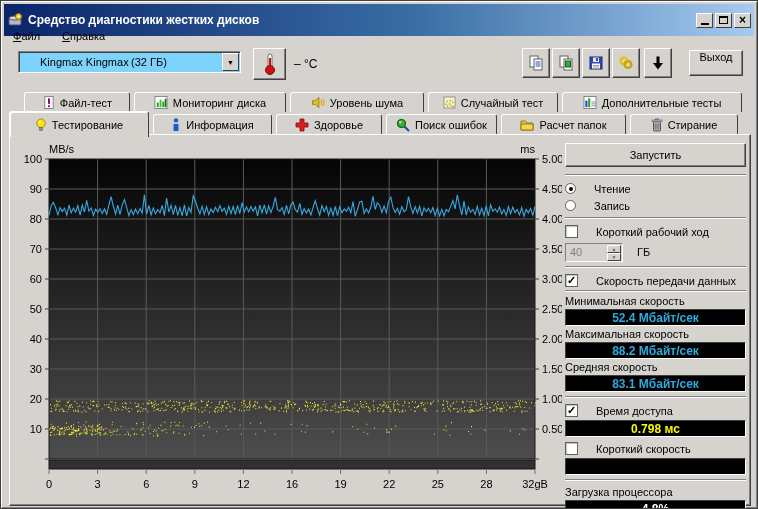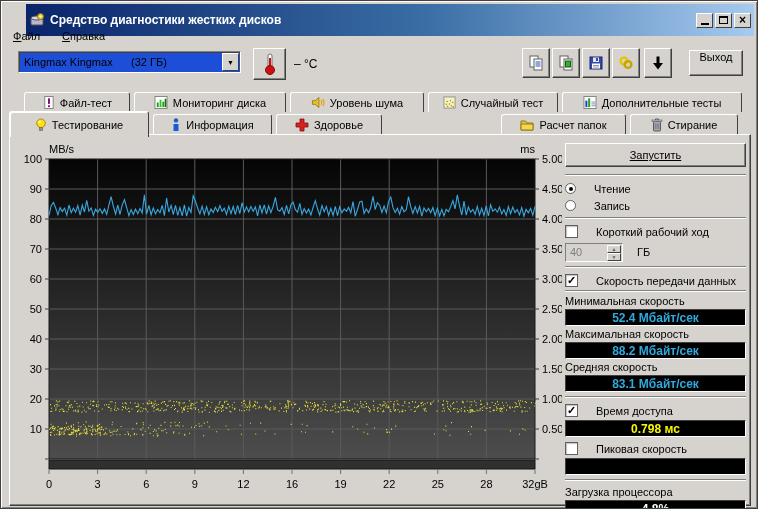--- a/index.html
+++ b/index.html
@@ -2,37 +2,37 @@
 <html><head>
 <meta charset="utf-8">
 <style>
   html,body{margin:0;padding:0;background:#9a9a9a;}
   *{box-sizing:border-box;}
   body{font-family:"Liberation Sans", sans-serif;font-size:11px;color:#000;}
   .window{position:relative;width:758px;height:509px;background:#d6d3ce;
     border:1px solid #404040;box-shadow:inset 1px 1px 0 #ffffff, inset -1px -1px 0 #808080;overflow:hidden;}
   
   .titlebar{position:absolute;left:3px;top:3px;right:3px;height:32px;
-    background:linear-gradient(90deg,#0a246a,#3a6ea5 55%,#a6caf0);display:flex;align-items:center;padding:12px 3px;margin-left:22px;}
+    background:linear-gradient(90deg,#0a246a,#3a6ea5 55%,#a6caf0);display:flex;align-items:center;padding:12px 3px;}
   .titlebar .title{color:#fff;font-weight:bold;font-size:12px;margin-left:5px;flex:1;white-space:nowrap;overflow:hidden;}
   .app-icon{width:16px;height:16px;display:inline-block;}
   .winbtns{display:flex;gap:2px;}
   .winbtn{width:17px;height:15px;background:#d6d3ce;border:1px solid;border-color:#fff #404040 #404040 #fff;
     display:flex;align-items:center;justify-content:center;cursor:default;}
   .glyph-min{width:8px;height:2px;background:#000;margin-top:7px;}
   .glyph-max{width:9px;height:8px;border:1px solid #000;border-top-width:2px;}
   .glyph-close{font-weight:bold;font-size:12px;line-height:10px;}
   
   .menubar{position:absolute;left:4px;top:26px;right:4px;height:18px;display:flex;align-items:center;padding-left:6px;gap:18px;}
   .menu-item{padding:1px 2px;}
   .menu-item u{text-decoration:underline;}
   
-  .combo{position:absolute;left:17px;top:50px;width:223px;height:22px;background:#1d4ed8;
+  .combo{position:absolute;left:17px;top:50px;width:223px;height:22px;background:#7dd3fc;
     border:1px solid;border-color:#808080 #fff #fff #808080;box-shadow:inset 1px 1px 0 #404040;
-    display:flex;align-items:center;padding-left:5px;}
+    display:flex;align-items:center;padding-left:21px;}
   .combo .size{position:absolute;left:112px;}
   .combo-btn{position:absolute;right:1px;top:1px;bottom:1px;width:17px;background:#d6d3ce;
     border:1px solid;border-color:#fff #404040 #404040 #fff;display:flex;align-items:center;justify-content:center;font-size:7px;color:#000;}
   .toolbtn{position:absolute;top:47px;width:28px;height:30px;background:#d6d3ce;border:1px solid;
     border-color:#fff #404040 #404040 #fff;box-shadow:inset -1px -1px 0 #808080;
     display:flex;align-items:center;justify-content:center;}
   .thermbtn{left:252px;width:33px;height:32px;}
   .temp-label{position:absolute;left:293px;top:56px;font-size:12px;}
   .exitbtn{position:absolute;left:688px;top:49px;width:54px;height:26px;background:#d6d3ce;border:1px solid;
     border-color:#fff #404040 #404040 #fff;box-shadow:inset -1px -1px 0 #808080;
@@ -43,21 +43,21 @@
   .tab.row1{top:91px;height:20px;z-index:1;}
   .tab.row2{top:113px;height:21px;z-index:2;}
   .tab.active{top:110px;height:26px;z-index:4;box-shadow:inset 1px 1px 0 #fff;}
   .tab svg{flex:0 0 auto;}
   
   .content{position:absolute;left:8px;top:133px;width:742px;height:372px;background:#d6d3ce;
     border:1px solid;border-color:#fff #404040 #404040 #fff;box-shadow:inset -1px -1px 0 #808080;z-index:3;}
   
   .side{position:absolute;left:555px;top:8px;width:181px;}
   .btn3d{width:100%;height:24px;background:#d6d3ce;border:1px solid;border-color:#fff #404040 #404040 #fff;
-    box-shadow:inset -1px -1px 0 #808080;font-family:"Liberation Sans",sans-serif;font-size:11px;display:block;margin-bottom:7px;text-decoration:underline;}
+    box-shadow:inset -1px -1px 0 #808080;font-family:"Liberation Sans",sans-serif;font-size:11px;display:block;margin-bottom:7px;}
   .sep{height:2px;border-top:1px solid #808080;border-bottom:1px solid #fff;margin:4px 0 5px 0;}
   .ctl-row{display:flex;align-items:center;gap:18px;height:15px;margin-bottom:2px;}
   .radio{width:11px;height:11px;border-radius:50%;background:#fff;border:1px solid #606060;position:relative;flex:0 0 auto;}
   .radio.checked::after{content:"";position:absolute;left:3px;top:3px;width:4px;height:4px;border-radius:50%;background:#000;}
   .cb{width:13px;height:13px;background:#fff;border:1px solid #606060;box-shadow:inset 1px 1px 1px rgba(0,0,0,.25);
     font-size:11px;font-weight:bold;line-height:11px;text-align:center;flex:0 0 auto;}
   .cb.checked::after{content:"\2713";}
   .spin-row{display:flex;align-items:center;gap:14px;height:20px;margin:3px 0 2px 0;}
   .spin-field{width:58px;height:19px;background:#d6d3ce;border:1px solid;border-color:#808080 #fff #fff #808080;
     position:relative;color:#808080;display:flex;align-items:center;padding-left:4px;}
@@ -229,20 +229,28 @@
       <circle cx="5" cy="2.4" r="2.2" fill="#1a5ad8"></circle>
       <path d="M2.5 6 L7.5 6 L7.5 13 L2.5 13 Z" fill="#1a5ad8"></path>
     </svg>
     <span>Информация</span>
   </div>
   <div class="tab row2" style="left:275px;width:106px">
     <svg width="14" height="14" viewBox="0 0 14 14">
       <polygon points="5,1 9,1 9,5 13,5 13,9 9,9 9,13 5,13 5,9 1,9 1,5 5,5" fill="#d82020" stroke="#801010" stroke-width="0.8"></polygon>
     </svg>
     <span>Здоровье</span>
+  </div>
+  <div class="tab row2" style="left:385px;width:111px">
+    <svg width="14" height="14" viewBox="0 0 14 14">
+      <circle cx="5.5" cy="5.5" r="4" fill="#38b038" stroke="#106010" stroke-width="1.2"></circle>
+      <circle cx="4.3" cy="4.3" r="1.2" fill="#b0e8b0"></circle>
+      <line x1="8.5" y1="8.5" x2="13" y2="13" stroke="#2048a0" stroke-width="2"></line>
+    </svg>
+    <span>Поиск ошибок</span>
   </div>
   <div class="tab row2" style="left:500px;width:125px">
     <svg width="14" height="12" viewBox="0 0 14 12">
       <path d="M1 2 L5.5 2 L7 4 L13 4 L13 11 L1 11 Z" fill="#e8c838" stroke="#907820"></path>
       <path d="M1 5 L13 5 L13 11 L1 11 Z" fill="#f4d848" stroke="#907820"></path>
     </svg>
     <span>Расчет папок</span>
   </div>
   <div class="tab row2" style="left:629px;width:108px">
     <svg width="12" height="14" viewBox="0 0 12 14">
@@ -401,21 +409,21 @@
       <div class="sep"></div>
 
       <div class="ctl-row">
         <span class="cb checked"></span>
         <span>Время доступа</span>
       </div>
       <div class="display yellow">0.798 мс</div>
 
       <div class="ctl-row" style="margin-top:4px">
         <span class="cb"></span>
-        <span>Пиковая скорость</span>
+        <span>Короткий скорость</span>
       </div>
       <div class="display white"></div>
       <div class="sep"></div>
 
       <div class="fld-label">Загрузка процессора</div>
       <div class="display white">4.8%</div>
     </div>
   </div>
 </div>
 

